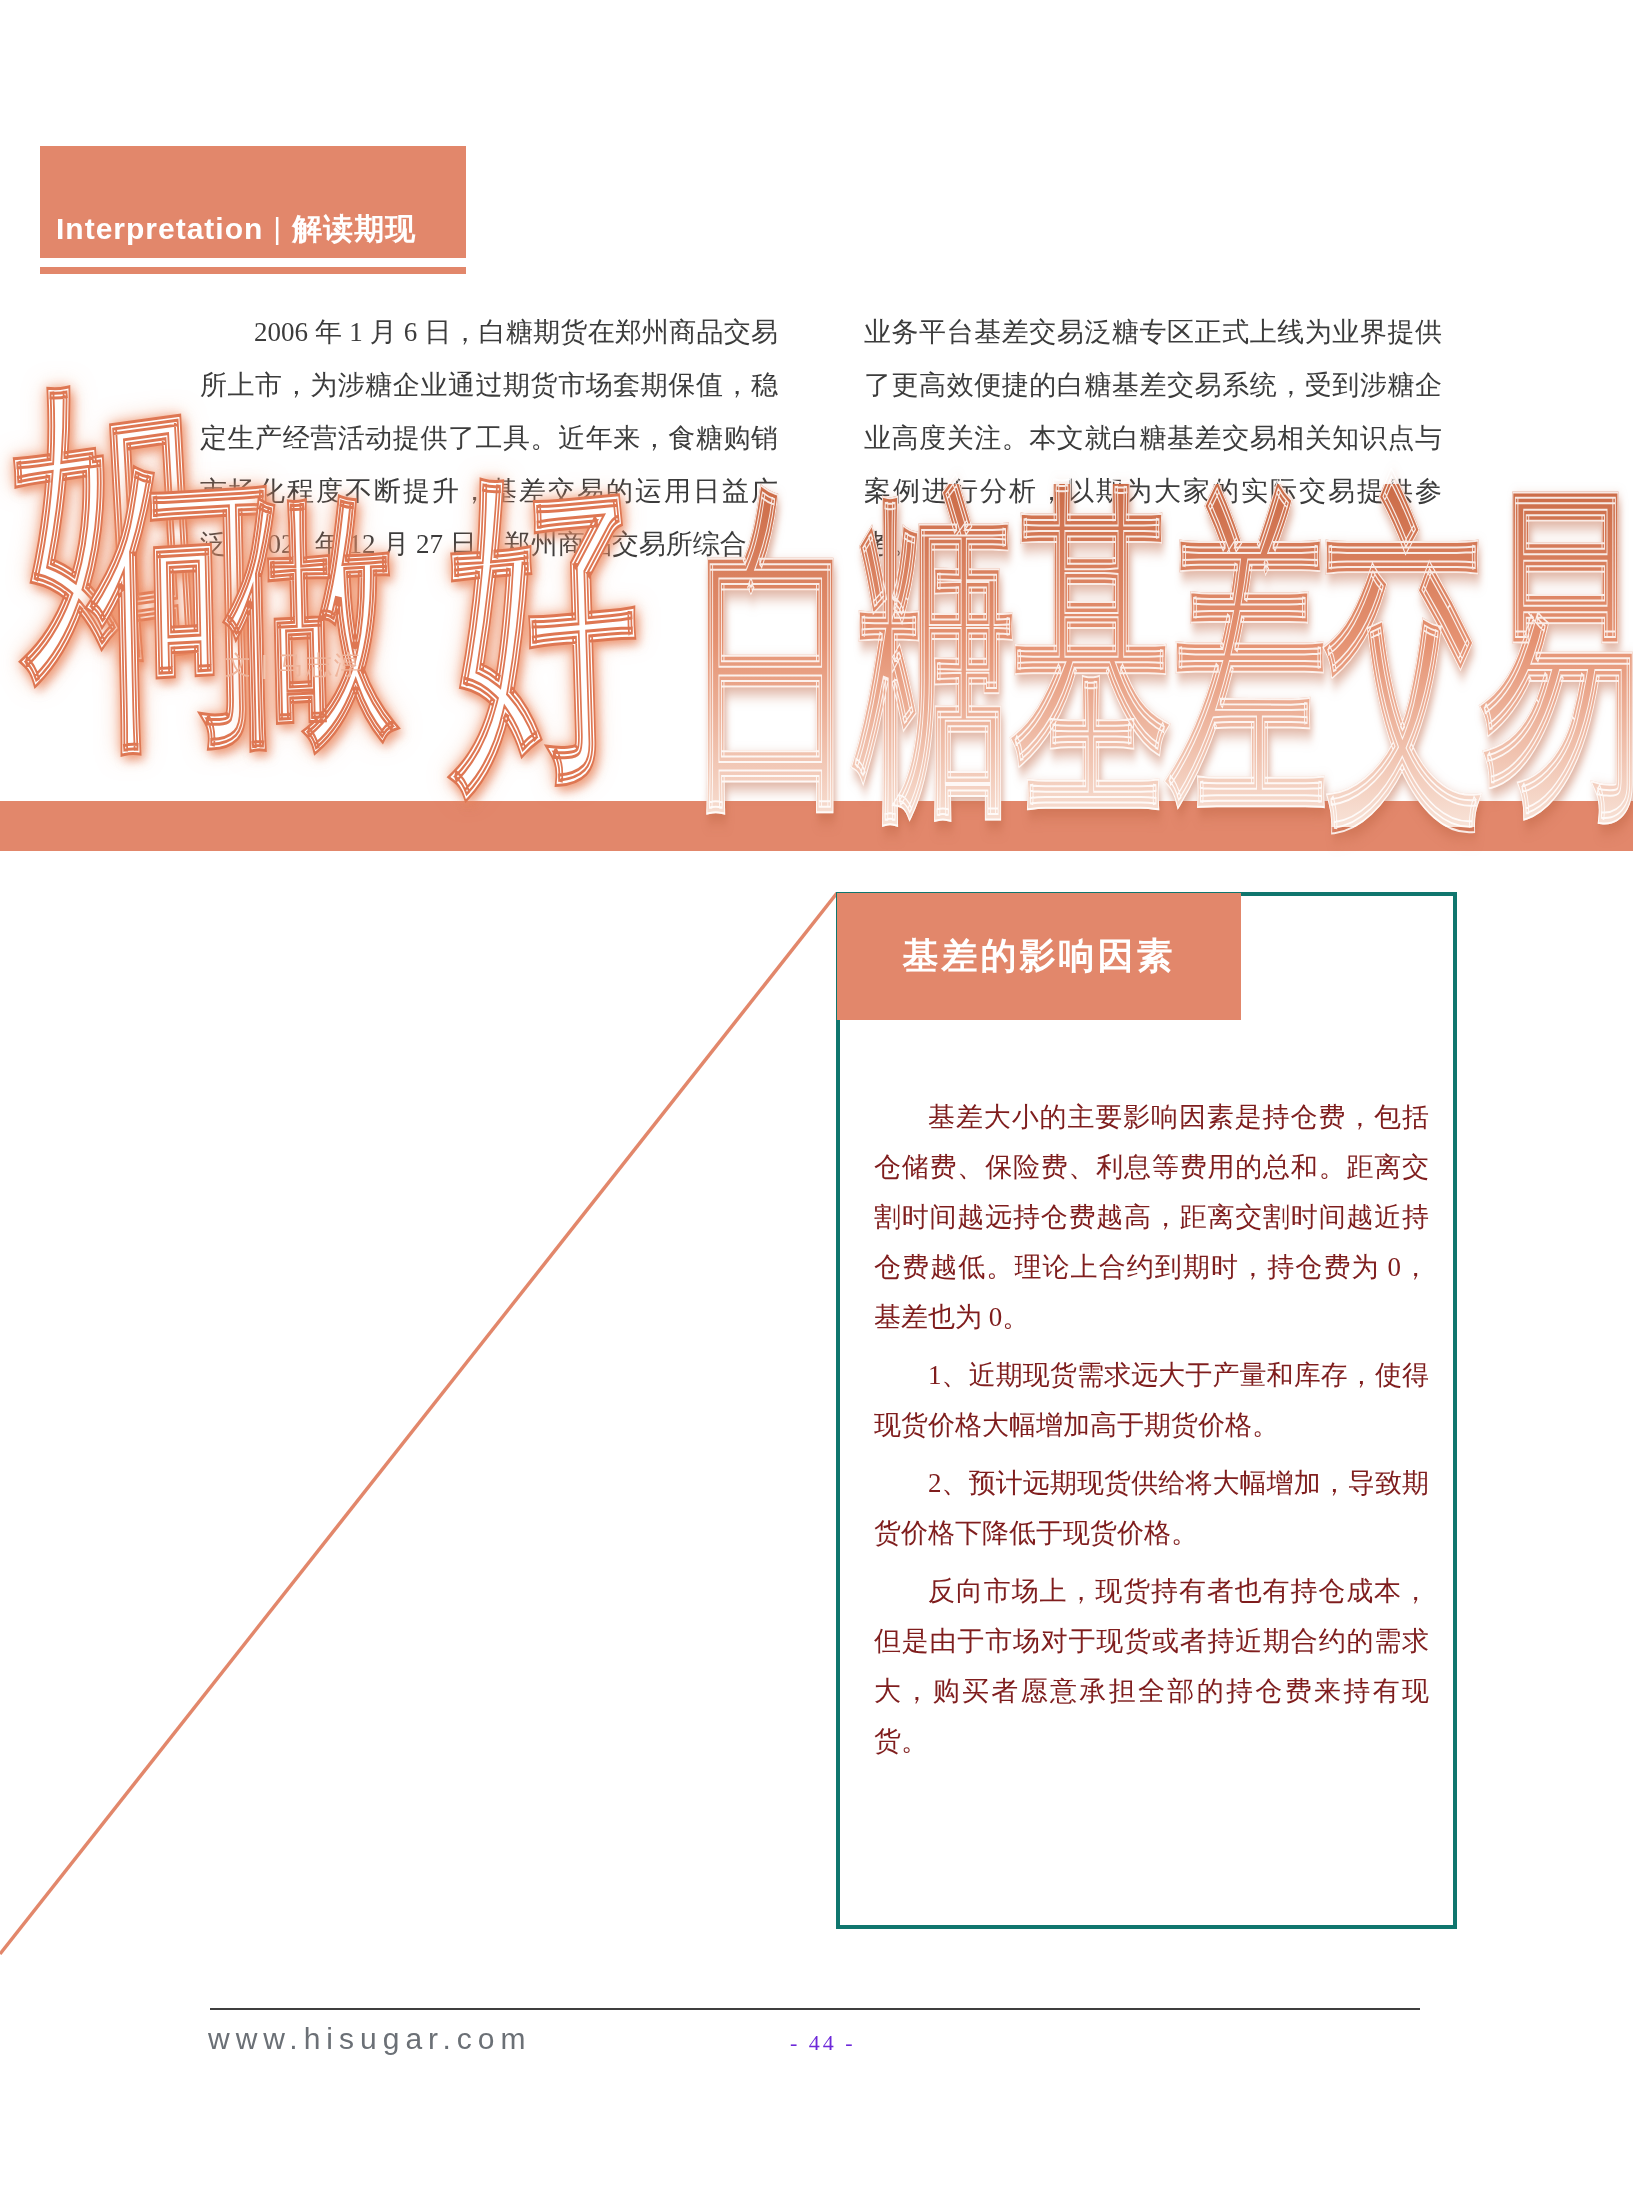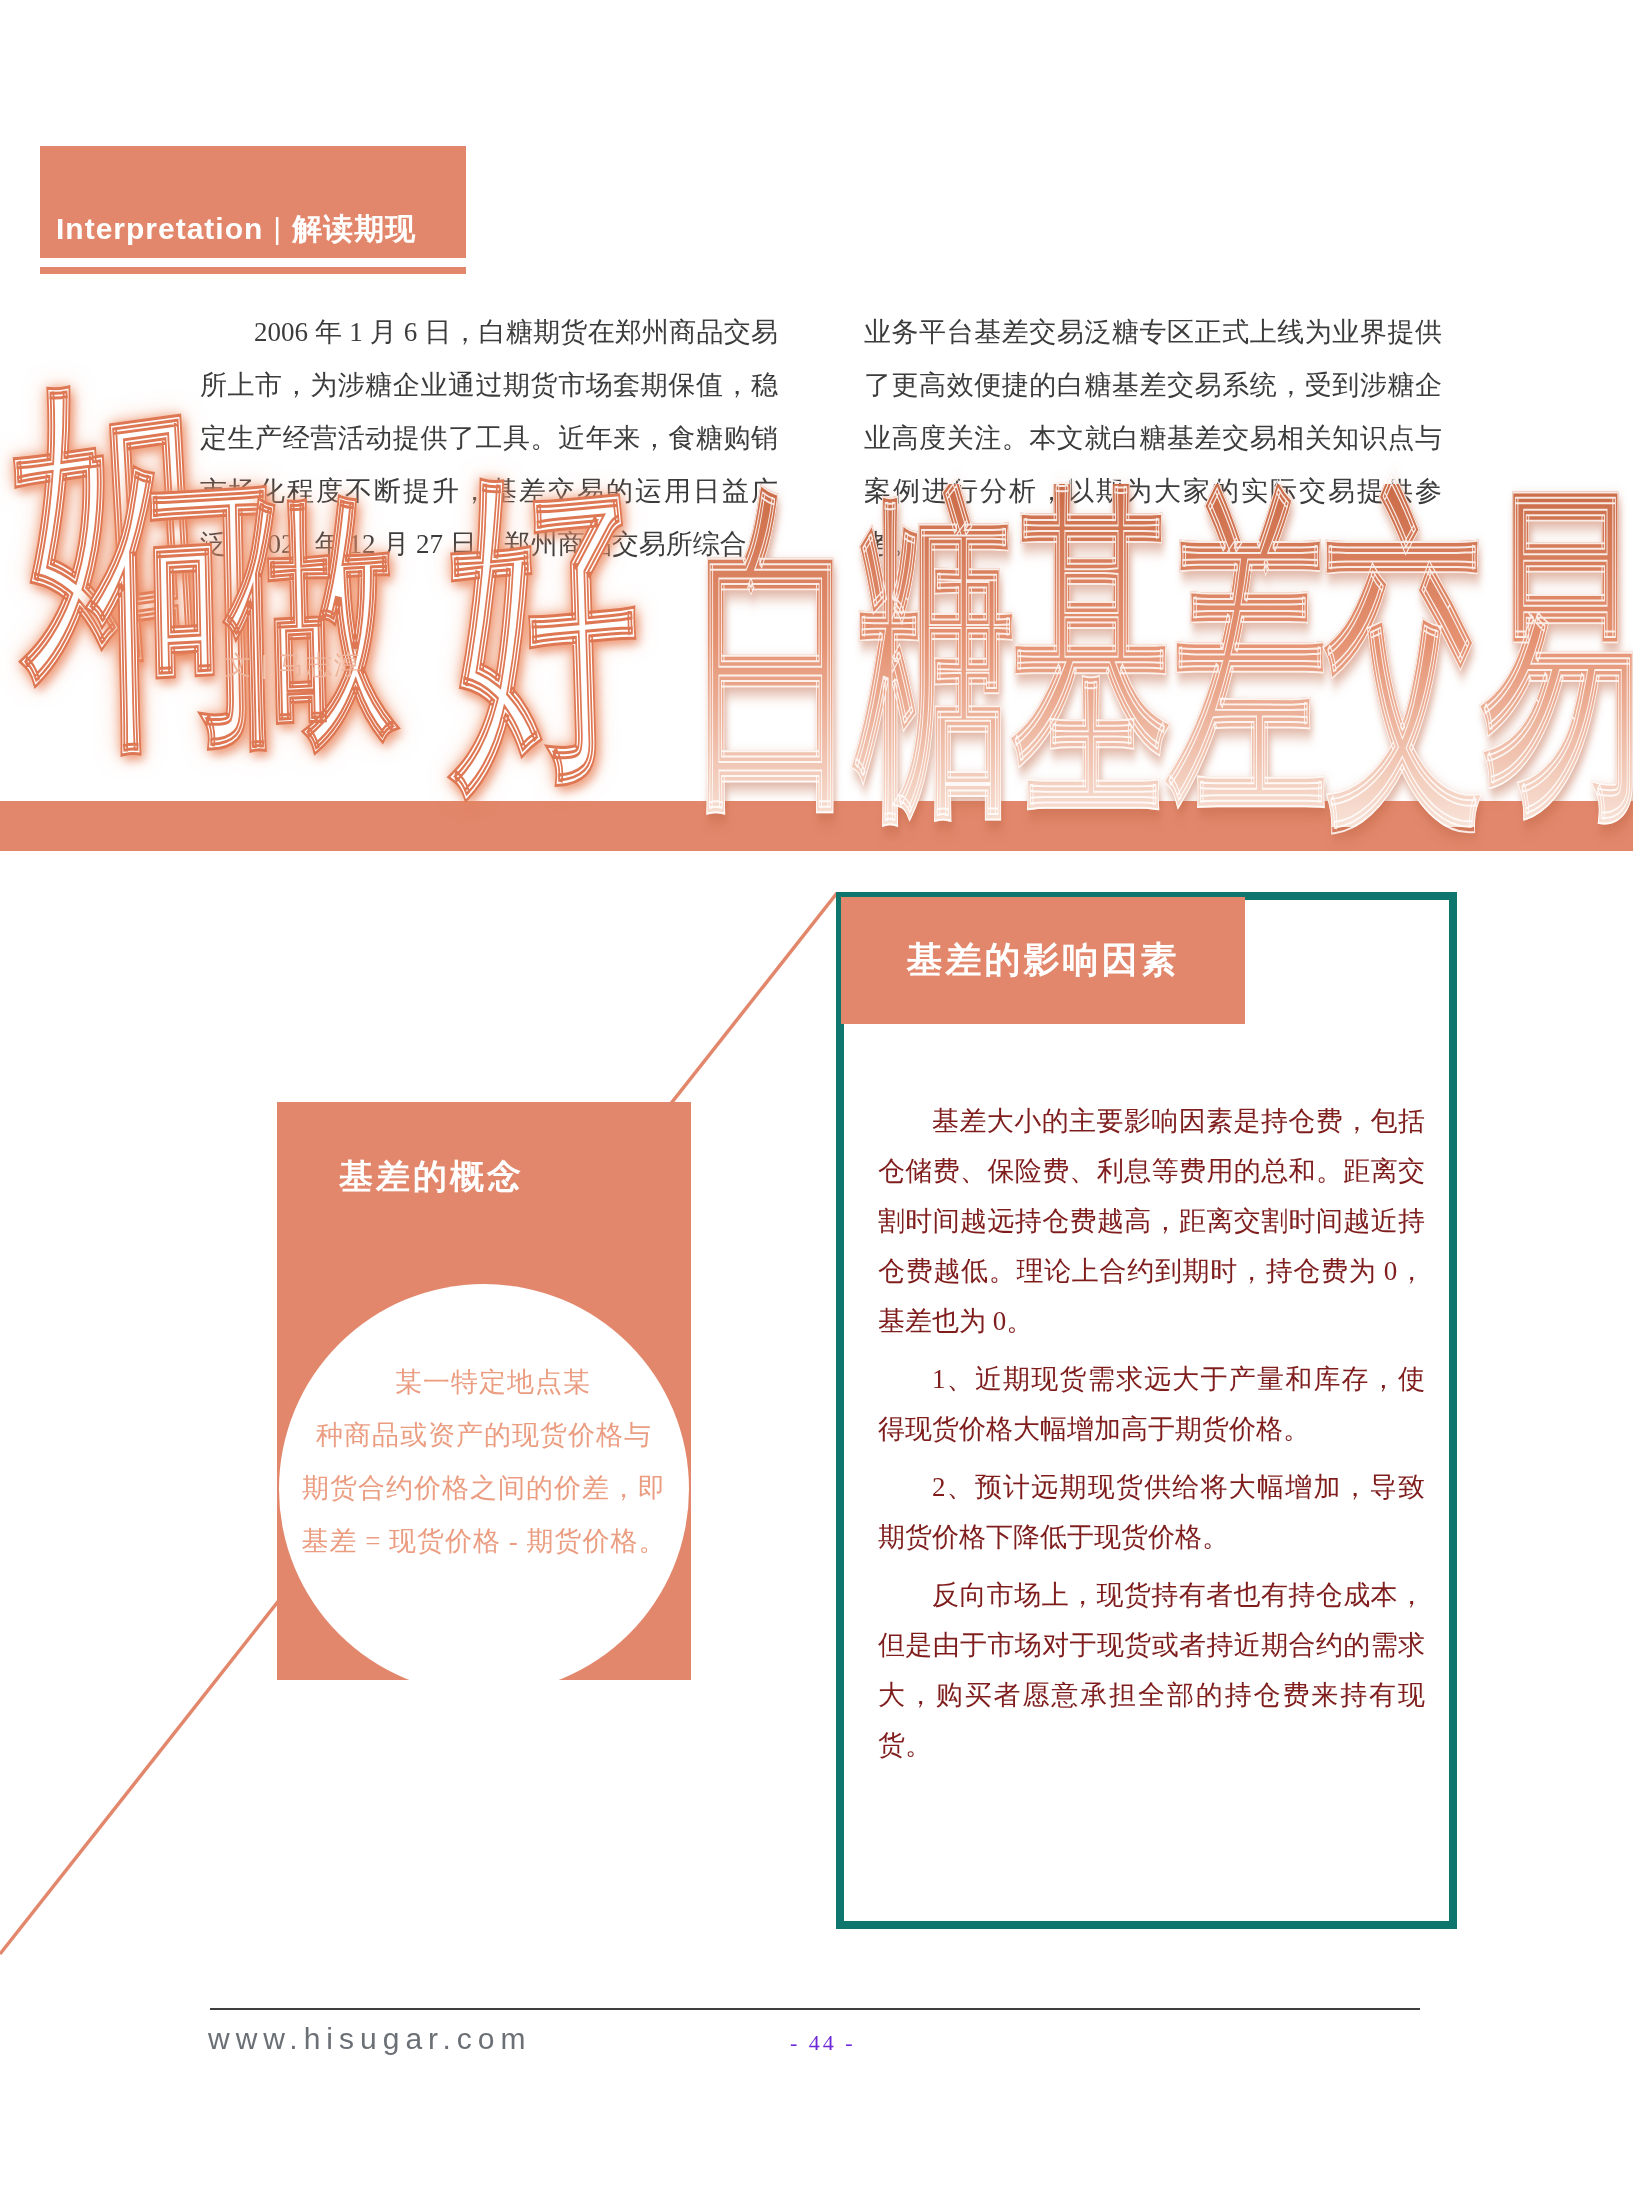--- a/index.html
+++ b/index.html
@@ -54,21 +54,21 @@
   .concept-title{position:absolute;left:62px;top:52px;color:#ffffff;font-weight:bold;font-size:34px;
         letter-spacing:3px;white-space:nowrap;}
   .circle{position:absolute;left:2px;top:182px;width:410px;height:410px;border-radius:50%;background:#ffffff;}
   .circle-text{position:absolute;left:0;right:0;top:72px;color:#EB9D81;font-size:27px;line-height:53px;
         letter-spacing:1px;}
   .circle-line{text-align:center;white-space:nowrap;}
   .circle-line.first{padding-left:18px;}
 
   
   .factors-box{position:absolute;left:836px;top:886px;width:621px;height:1037px;background:#ffffff;
-        border:8px solid #0f766e;box-sizing:border-box;z-index:2;}
+        border:4px solid #0f766e;box-sizing:border-box;z-index:2;}
   .factors-header{position:absolute;left:-3px;top:-3px;width:404px;height:127px;background:#E2876B;}
   .factors-header .t{position:absolute;left:0;right:0;top:0;line-height:127px;text-align:center;
         color:#ffffff;font-weight:bold;font-size:36px;letter-spacing:3px;white-space:nowrap;}
   .factors-body{position:absolute;left:34px;right:24px;top:196px;font-size:27px;line-height:50px;
         color:#7f1d1d;text-align:justify;}
   .factors-body p{margin:0 0 8px 0;text-indent:2em;}
 
   
   .footer-rule{position:absolute;left:210px;top:2002px;width:1210px;height:2px;background:#3F3F3F;z-index:2;}
   .footer-site{position:absolute;left:208px;top:2016px;font-size:30px;letter-spacing:6px;color:#6B7076;
@@ -100,31 +100,20 @@
   <div class="calli c2">何</div>
   <div class="calli c3">做</div>
   <div class="calli c4">好</div>
 
   <div class="gradient-title">白糖基差交易</div>
 
   <div class="byline">
     <span>文</span><span class="sep">|</span><span>马志淳</span>
   </div>
 
-  <div class="concept-box">
-    <div class="concept-title">基差的概念</div>
-    <div class="circle">
-      <div class="circle-text">
-        <div class="circle-line first">某一特定地点某</div>
-        <div class="circle-line">种商品或资产的现货价格与</div>
-        <div class="circle-line">期货合约价格之间的价差，即</div>
-        <div class="circle-line">基差 = 现货价格 - 期货价格。</div>
-      </div>
-    </div>
-  </div>
 
   <div class="factors-box">
     <div class="factors-header">
       <div class="t">基差的影响因素</div>
     </div>
     <div class="factors-body">
       <p>基差大小的主要影响因素是持仓费，包括仓储费、保险费、利息等费用的总和。距离交割时间越远持仓费越高，距离交割时间越近持仓费越低。理论上合约到期时，持仓费为 0，基差也为 0。</p>
       <p>1、近期现货需求远大于产量和库存，使得现货价格大幅增加高于期货价格。</p>
       <p>2、预计远期现货供给将大幅增加，导致期货价格下降低于现货价格。</p>
       <p>反向市场上，现货持有者也有持仓成本，但是由于市场对于现货或者持近期合约的需求大，购买者愿意承担全部的持仓费来持有现货。</p>

